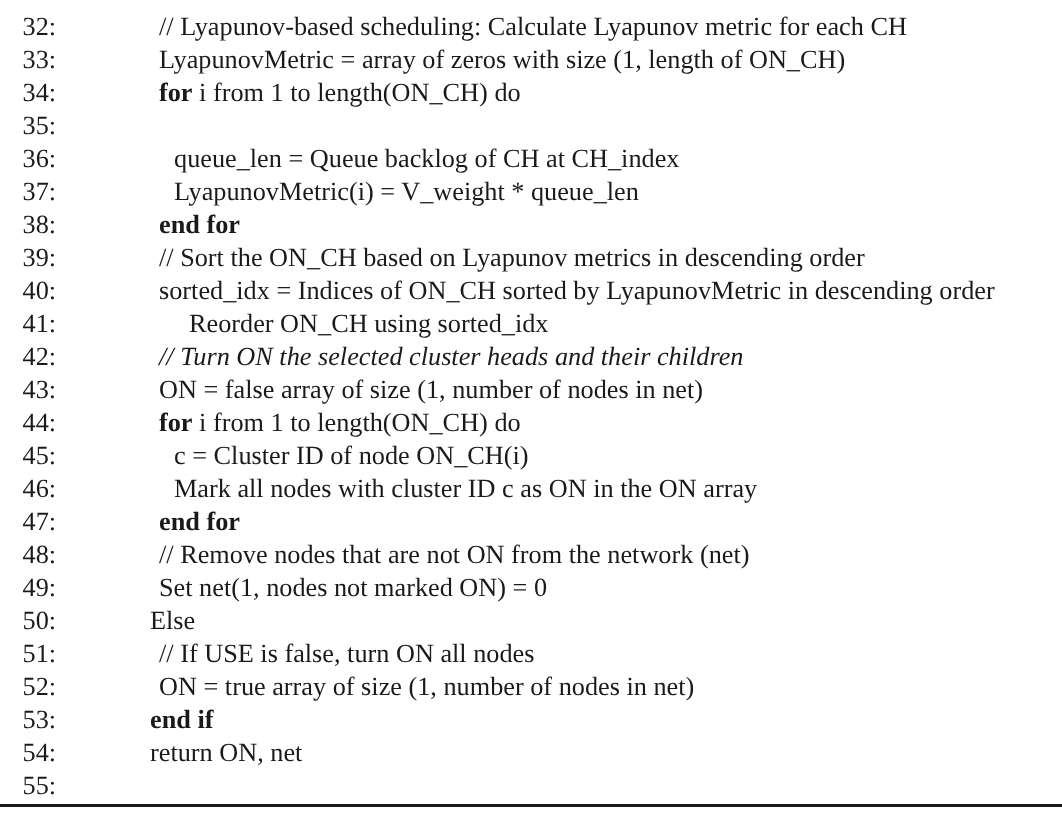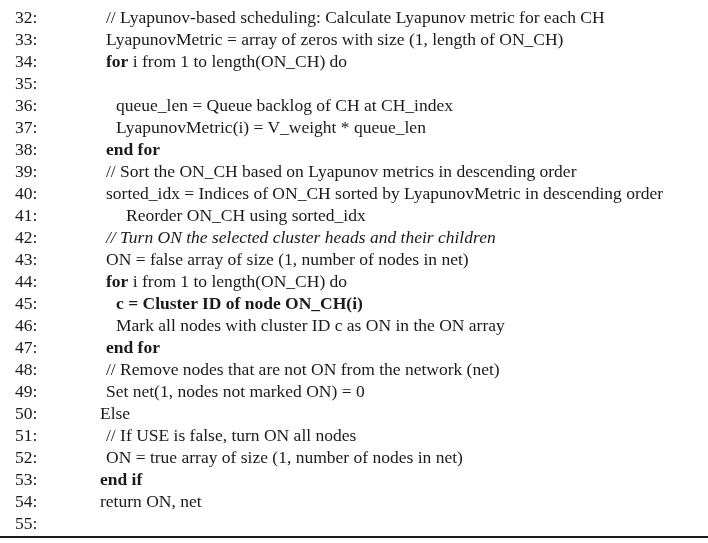--- a/index.html
+++ b/index.html
@@ -60,21 +60,21 @@
     <div class="line"><span class="lineno">35:</span></div>
     <div class="line"><span class="lineno">36:</span><span class="code" style="left: 116px;"><span>queue_len = Queue backlog of CH at CH_index</span></span></div>
     <div class="line"><span class="lineno">37:</span><span class="code" style="left: 116px;"><span>LyapunovMetric(i) = V_weight * queue_len</span></span></div>
     <div class="line"><span class="lineno">38:</span><span class="code" style="left: 106px;"><span class="kw">end for</span></span></div>
     <div class="line"><span class="lineno">39:</span><span class="code" style="left: 106px;"><span>// Sort the ON_CH based on Lyapunov metrics in descending order</span></span></div>
     <div class="line"><span class="lineno">40:</span><span class="code" style="left: 106px;"><span>sorted_idx = Indices of ON_CH sorted by LyapunovMetric in descending order</span></span></div>
     <div class="line"><span class="lineno">41:</span><span class="code" style="left: 106px; margin-left: 20px;"><span>Reorder ON_CH using sorted_idx</span></span></div>
     <div class="line"><span class="lineno">42:</span><span class="code" style="left: 106px; font-style: italic;"><span>// Turn ON the selected cluster heads and their children</span></span></div>
     <div class="line"><span class="lineno">43:</span><span class="code" style="left: 106px;"><span>ON = false array of size (1, number of nodes in net)</span></span></div>
     <div class="line"><span class="lineno">44:</span><span class="code" style="left: 106px;"><span class="kw">for</span><span> i from 1 to length(ON_CH) do</span></span></div>
-    <div class="line"><span class="lineno">45:</span><span class="code" style="left: 116px; font-weight: bold;"><span>c = Cluster ID of node ON_CH(i)</span></span></div>
+    <div class="line"><span class="lineno">45:</span><span class="code" style="left: 116px;"><span>c = Cluster ID of node ON_CH(i)</span></span></div>
     <div class="line"><span class="lineno">46:</span><span class="code" style="left: 116px;"><span>Mark all nodes with cluster ID c as ON in the ON array</span></span></div>
     <div class="line"><span class="lineno">47:</span><span class="code" style="left: 106px;"><span class="kw">end for</span></span></div>
     <div class="line"><span class="lineno">48:</span><span class="code" style="left: 106px;"><span>// Remove nodes that are not ON from the network (net)</span></span></div>
     <div class="line"><span class="lineno">49:</span><span class="code" style="left: 106px;"><span>Set net(1, nodes not marked ON) = 0</span></span></div>
     <div class="line"><span class="lineno">50:</span><span class="code" style="left: 100px;"><span>Else</span></span></div>
     <div class="line"><span class="lineno">51:</span><span class="code" style="left: 106px; text-align: center;"><span>// If USE is false, turn ON all nodes</span></span></div>
     <div class="line"><span class="lineno">52:</span><span class="code" style="left: 106px;"><span>ON = true array of size (1, number of nodes in net)</span></span></div>
     <div class="line"><span class="lineno">53:</span><span class="code" style="left: 100px;"><span class="kw">end if</span></span></div>
     <div class="line"><span class="lineno">54:</span><span class="code" style="left: 100px;"><span>return ON, net</span></span></div>
     <div class="line"><span class="lineno">55:</span></div>

